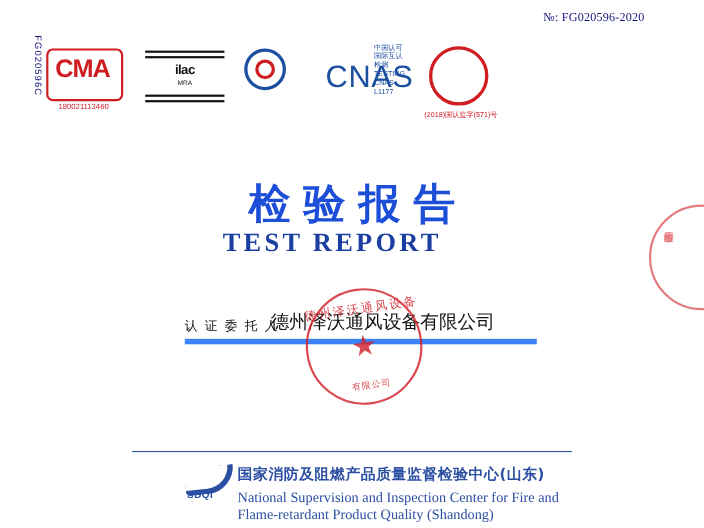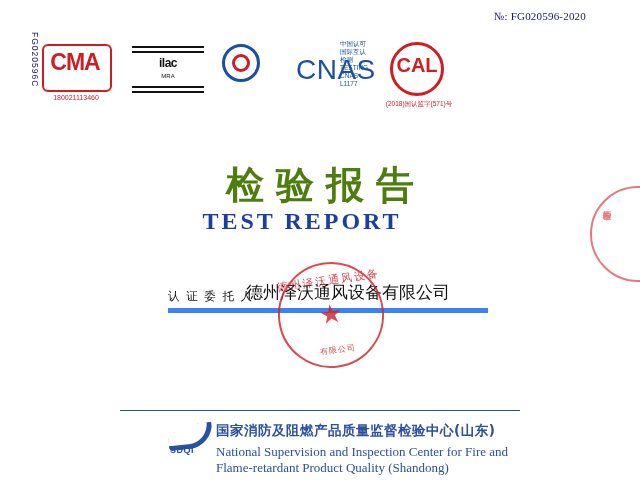--- a/index.html
+++ b/index.html
@@ -215,21 +215,21 @@
   }
   
   .title-cn {
     position: absolute;
     left: 0;
     top: 160px;
     width: 640px;
     text-align: center;
     font-size: 38px;
     font-weight: bold;
-    color: #4d7c0f;
+    color: #1d4ed8;
     letter-spacing: 12px;
     text-indent: 12px;
     font-family: "DejaVu Serif", serif;
   }
   .title-en {
     position: absolute;
     left: 0;
     top: 208px;
     width: 604px;
     text-align: center;
@@ -433,21 +433,20 @@
       <div class="word">CNAS</div>
       <div class="cn-lines">中国认可
 国际互认
 检测
 TESTING
 CNAS L1177</div>
     </div>
 
     <div class="logo cal">
       <div class="circle"></div>
-      <div class="inner">CAL</div>
       <div class="sub">(2018)国认监字(571)号</div>
     </div>
 
   </div>
 
   <div class="title-cn">检验报告</div>
   <div class="title-en">TEST REPORT</div>
 
   <div class="fields">
     <div class="field f1">

